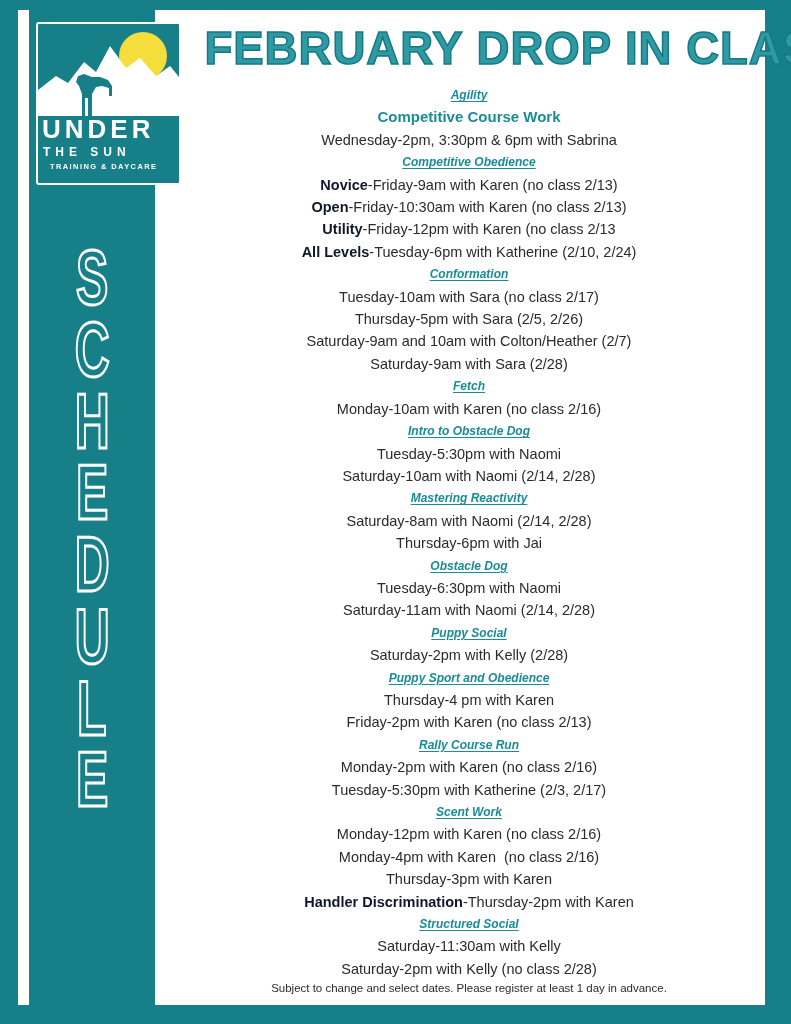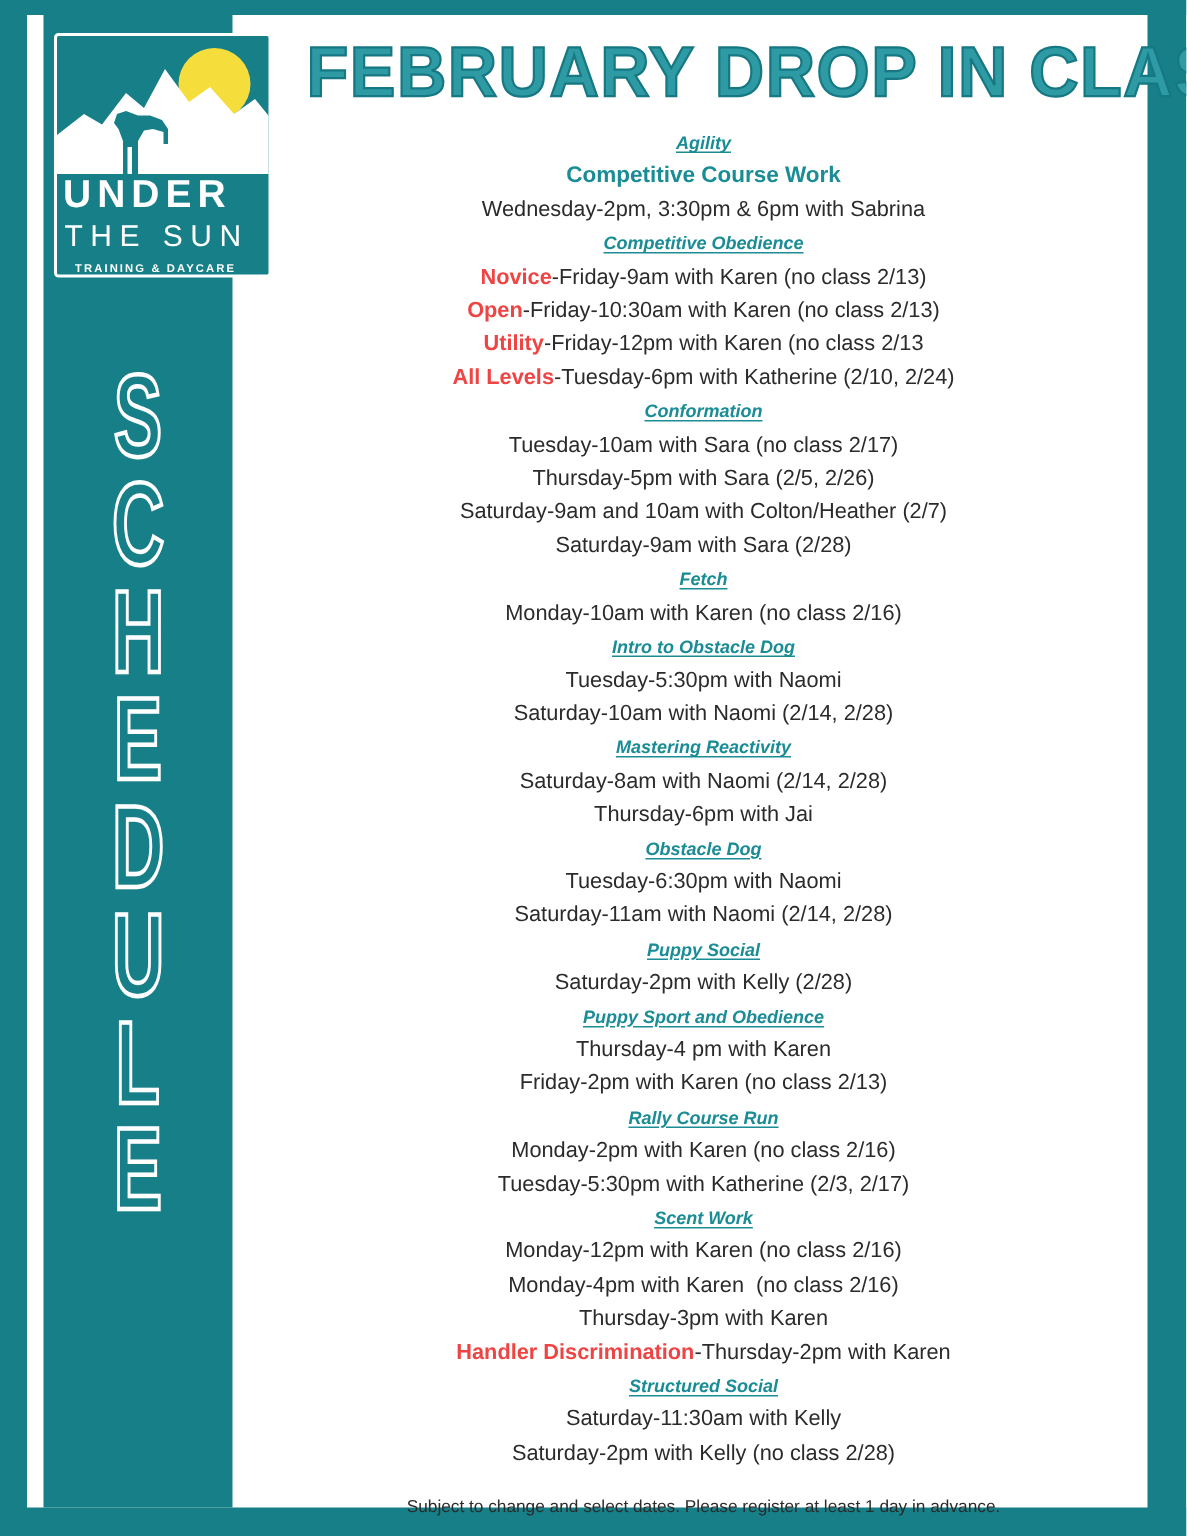--- a/index.html
+++ b/index.html
@@ -82,22 +82,22 @@
     color: #ffffff;
   }
   .logo-under {
     font-size: 26px;
     font-weight: 700;
     letter-spacing: 4px;
     line-height: 1.05;
     padding-left: 4px;
   }
   .logo-thesun {
-    font-size: 20px;
-    font-weight: 400;
+    font-size: 12px;
+    font-weight: 700;
     letter-spacing: 5px;
     line-height: 1.5;
     padding-left: 5px;
   }
   .logo-tag {
     font-size: 7.5px;
     font-weight: 700;
     letter-spacing: 1.4px;
     line-height: 1.5;
     padding-left: 12px;
@@ -152,29 +152,29 @@
 
   .entry {
     font-size: 14.5px;
     font-weight: 400;
     color: #2b2b2b;
     line-height: 22.4px;
     white-space: pre;
   }
   .entry .lead {
     font-weight: 700;
-    color: #ef4444;
+    color: #0f172a;
   }
 
   .footnote {
     font-size: 11.5px;
     font-weight: 400;
     color: #2b2b2b;
     line-height: 17px;
-    margin-top: 17px;
+    margin-top: 0;
     white-space: nowrap;
   }
 </style>
 </head>
 <body>
 
 <div class="flyer">
 
   <div class="frame-top"></div>
   <div class="frame-bottom"></div>

